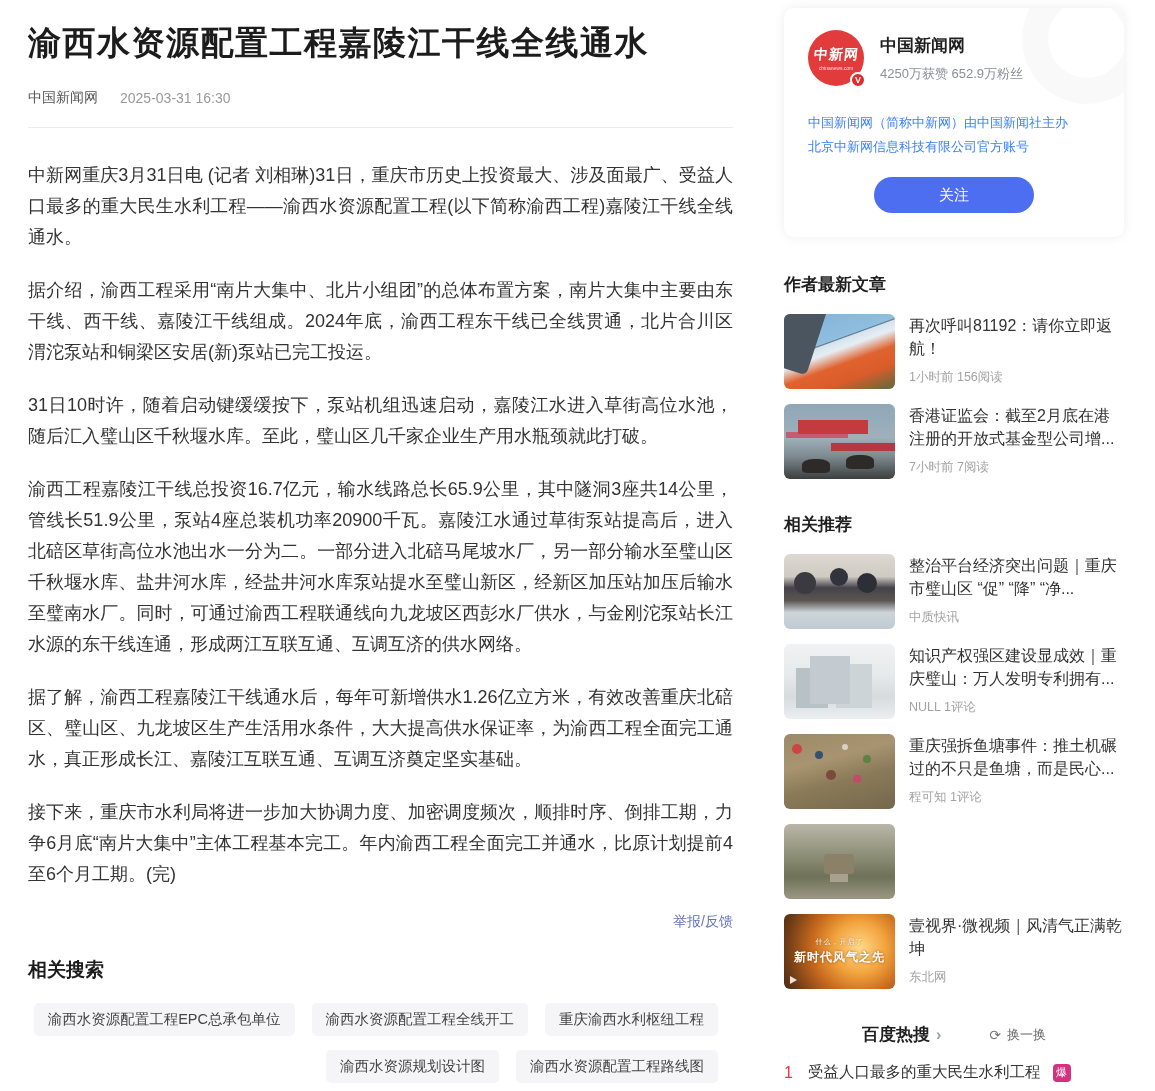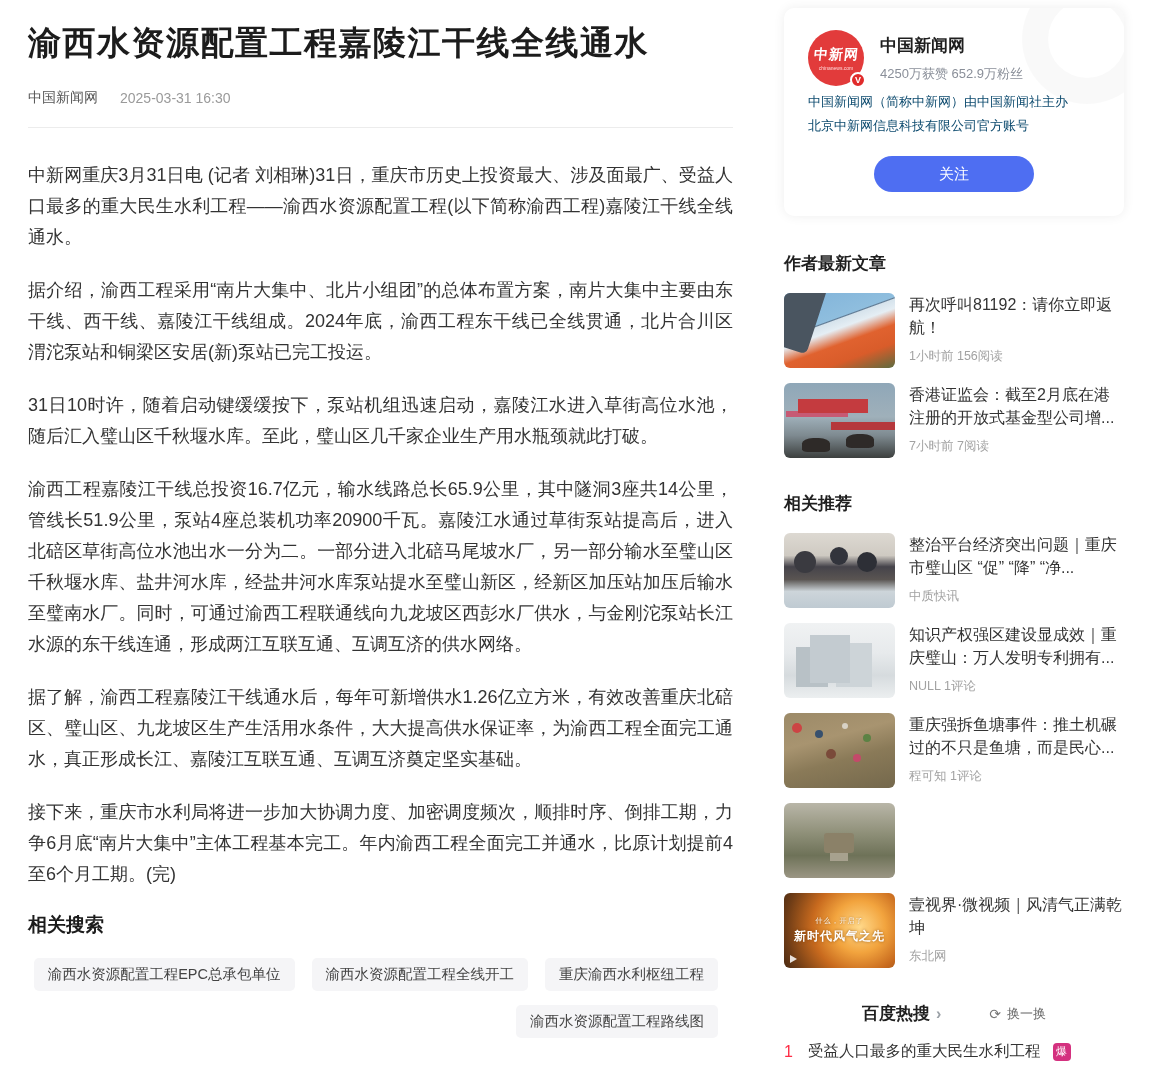--- a/index.html
+++ b/index.html
@@ -55,21 +55,21 @@
   }
   .avatar-text { color:#fff; font-size:14px; font-weight:700; letter-spacing:1px; transform:skewX(-6deg); }
   .avatar-sub { color:#ffd9d9; font-size:5px; margin-top:1px; }
   .v-badge {
     position:absolute; right:-2px; bottom:-2px; width:16px; height:16px; border-radius:50%;
     background:#e02b2b; border:2px solid #fff; color:#fff; font-size:9px; font-weight:700;
     display:flex; align-items:center; justify-content:center;
   }
   .pub-name { font-size:17px; font-weight:700; color:#1f1f1f; margin-bottom:8px; }
   .pub-stats { font-size:13px; color:#8a8f99; }
-  .pub-desc { margin-top:4px; font-size:13px; color:#0c4a6e; line-height:1.85; }
+  .pub-desc { margin-top:25px; font-size:13px; color:#3b82f6; line-height:1.85; }
   .follow-btn {
     display:block; margin:18px auto 0; width:160px; height:36px; border:none;
     border-radius:18px; background:#4e6ef2; color:#fff; font-size:15px; cursor:pointer;
     font-family:inherit;
   }
 
   .section-heading { font-size:17px; font-weight:700; color:#1f1f1f; margin-bottom:18px; }
   .feed-list { display:flex; flex-direction:column; gap:15px; }
   .feed-item { display:flex; gap:14px; cursor:pointer; }
   .thumb { width:111px; height:75px; border-radius:6px; flex-shrink:0; position:relative; overflow:hidden; }
@@ -131,27 +131,31 @@
 
     <div class="article-body">
       <p>中新网重庆3月31日电 (记者 刘相琳)31日，重庆市历史上投资最大、涉及面最广、受益人口最多的重大民生水利工程——渝西水资源配置工程(以下简称渝西工程)嘉陵江干线全线通水。</p>
       <p>据介绍，渝西工程采用“南片大集中、北片小组团”的总体布置方案，南片大集中主要由东干线、西干线、嘉陵江干线组成。2024年底，渝西工程东干线已全线贯通，北片合川区渭沱泵站和铜梁区安居(新)泵站已完工投运。</p>
       <p>31日10时许，随着启动键缓缓按下，泵站机组迅速启动，嘉陵江水进入草街高位水池，随后汇入璧山区千秋堰水库。至此，璧山区几千家企业生产用水瓶颈就此打破。</p>
       <p>渝西工程嘉陵江干线总投资16.7亿元，输水线路总长65.9公里，其中隧洞3座共14公里，管线长51.9公里，泵站4座总装机功率20900千瓦。嘉陵江水通过草街泵站提高后，进入北碚区草街高位水池出水一分为二。一部分进入北碚马尾坡水厂，另一部分输水至璧山区千秋堰水库、盐井河水库，经盐井河水库泵站提水至璧山新区，经新区加压站加压后输水至璧南水厂。同时，可通过渝西工程联通线向九龙坡区西彭水厂供水，与金刚沱泵站长江水源的东干线连通，形成两江互联互通、互调互济的供水网络。</p>
       <p>据了解，渝西工程嘉陵江干线通水后，每年可新增供水1.26亿立方米，有效改善重庆北碚区、璧山区、九龙坡区生产生活用水条件，大大提高供水保证率，为渝西工程全面完工通水，真正形成长江、嘉陵江互联互通、互调互济奠定坚实基础。</p>
       <p>接下来，重庆市水利局将进一步加大协调力度、加密调度频次，顺排时序、倒排工期，力争6月底“南片大集中”主体工程基本完工。年内渝西工程全面完工并通水，比原计划提前4至6个月工期。(完)</p>
     </div>
 
+    <div class="report-row">
+      <a class="report-link">举报/反馈</a>
+    </div>
 
     <div class="related-search">
       <div class="related-search-heading">相关搜索</div>
       <div class="tag-list">
         <button class="tag">渝西水资源配置工程EPC总承包单位</button>
         <button class="tag">渝西水资源配置工程全线开工</button>
         <button class="tag">重庆渝西水利枢纽工程</button>
+        <button class="tag">渝西水资源规划设计图</button>
         <button class="tag">渝西水资源配置工程路线图</button>
       </div>
     </div>
   </div>
 
   <div class="side">
 
     <div class="publisher-card">
       <div class="card-deco"></div>
       <div class="pub-head">

